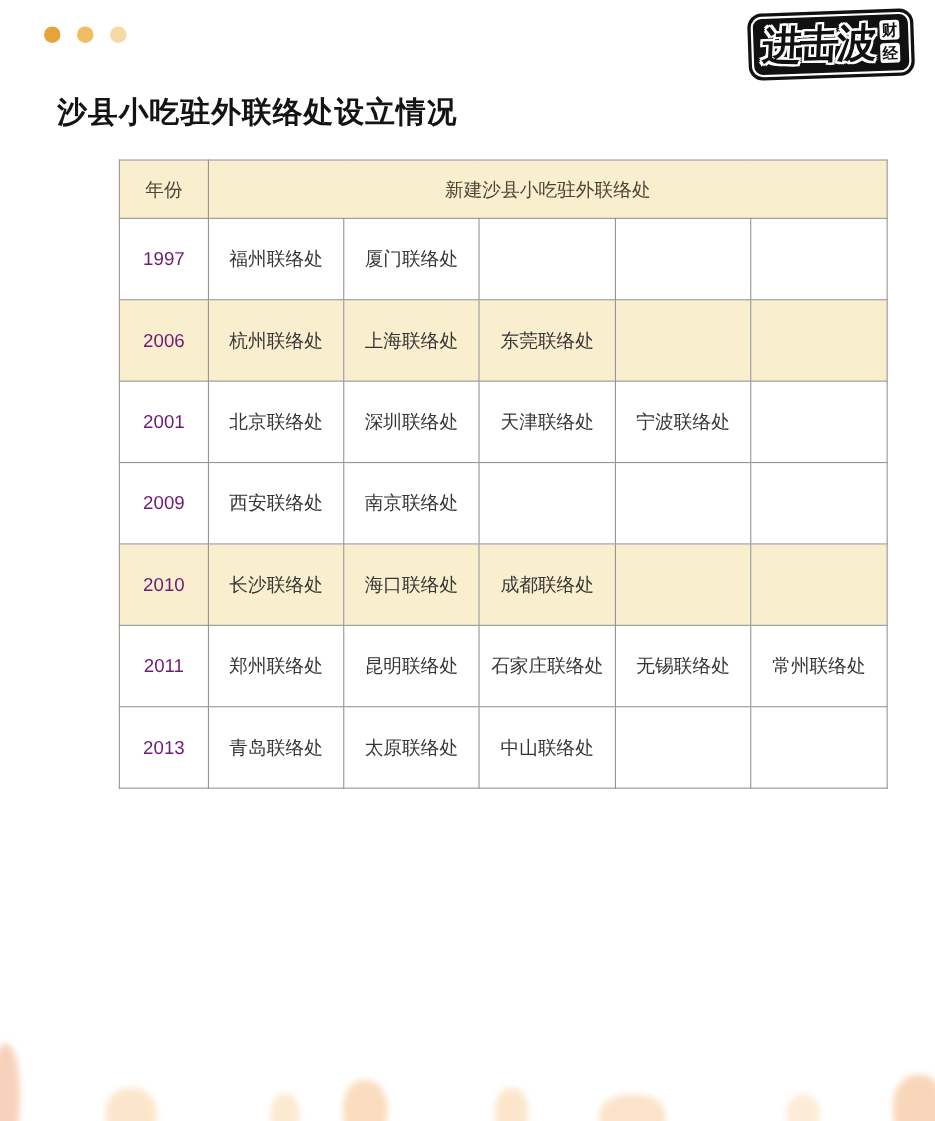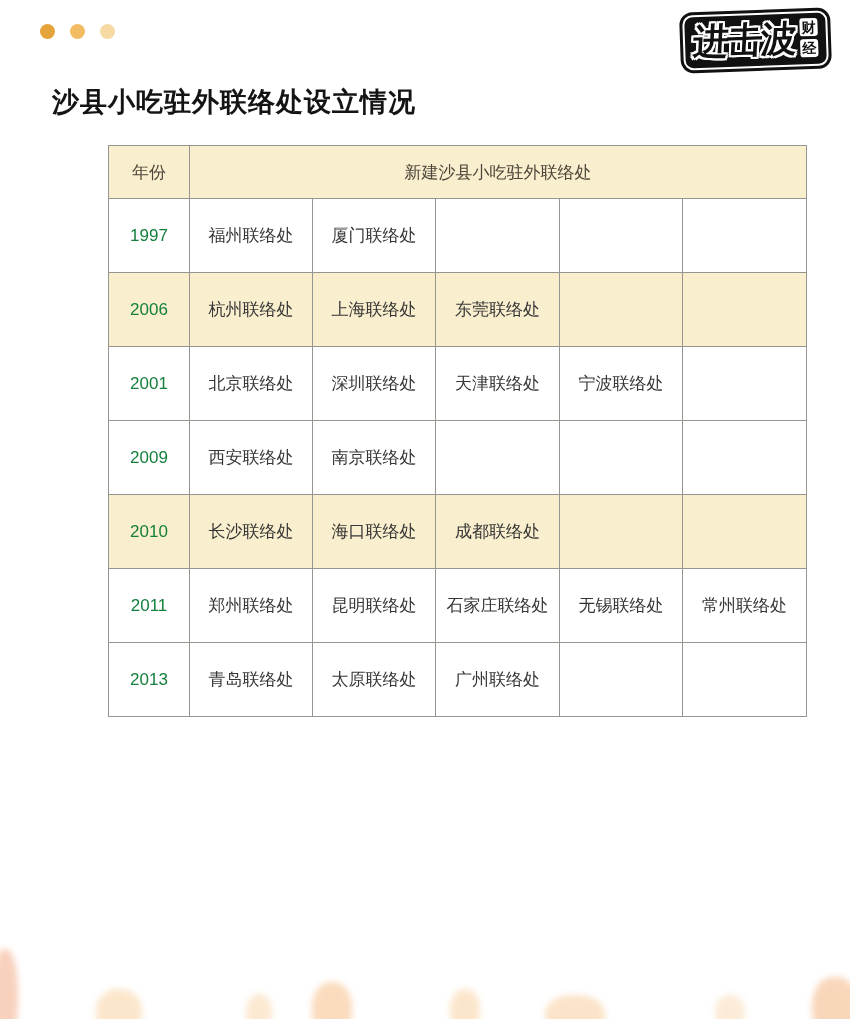--- a/index.html
+++ b/index.html
@@ -91,21 +91,21 @@
     padding: 0 2px;
     overflow: hidden;
   }
   table.liaison thead th {
     height: 52px;
     background: #f9eecd;
     color: #4c463a;
   }
   table.liaison tbody td { height: 73px; }
   table.liaison tbody tr.stripe td { background: #f9eecd; }
-  table.liaison td.year { color: #15803d; }
+  table.liaison td.year { color: #701a75; }
 </style>
 </head>
 <body>
 
 <div class="canvas">
 
   <div class="dots">
     <span class="dot" style="background-color: rgb(229, 163, 60);"></span>
     <span class="dot" style="background-color: rgb(242, 188, 98);"></span>
     <span class="dot" style="background-color: rgb(247, 217, 164);"></span>
@@ -191,20 +191,20 @@
           <td>郑州联络处</td>
           <td>昆明联络处</td>
           <td>石家庄联络处</td>
           <td>无锡联络处</td>
           <td>常州联络处</td>
         </tr>
         <tr>
           <td class="year">2013</td>
           <td>青岛联络处</td>
           <td>太原联络处</td>
-          <td>广州联络处</td>
+          <td>中山联络处</td>
           <td></td>
           <td></td>
         </tr>
       </tbody>
   </table>
 
 </div>
 
 </body></html>

